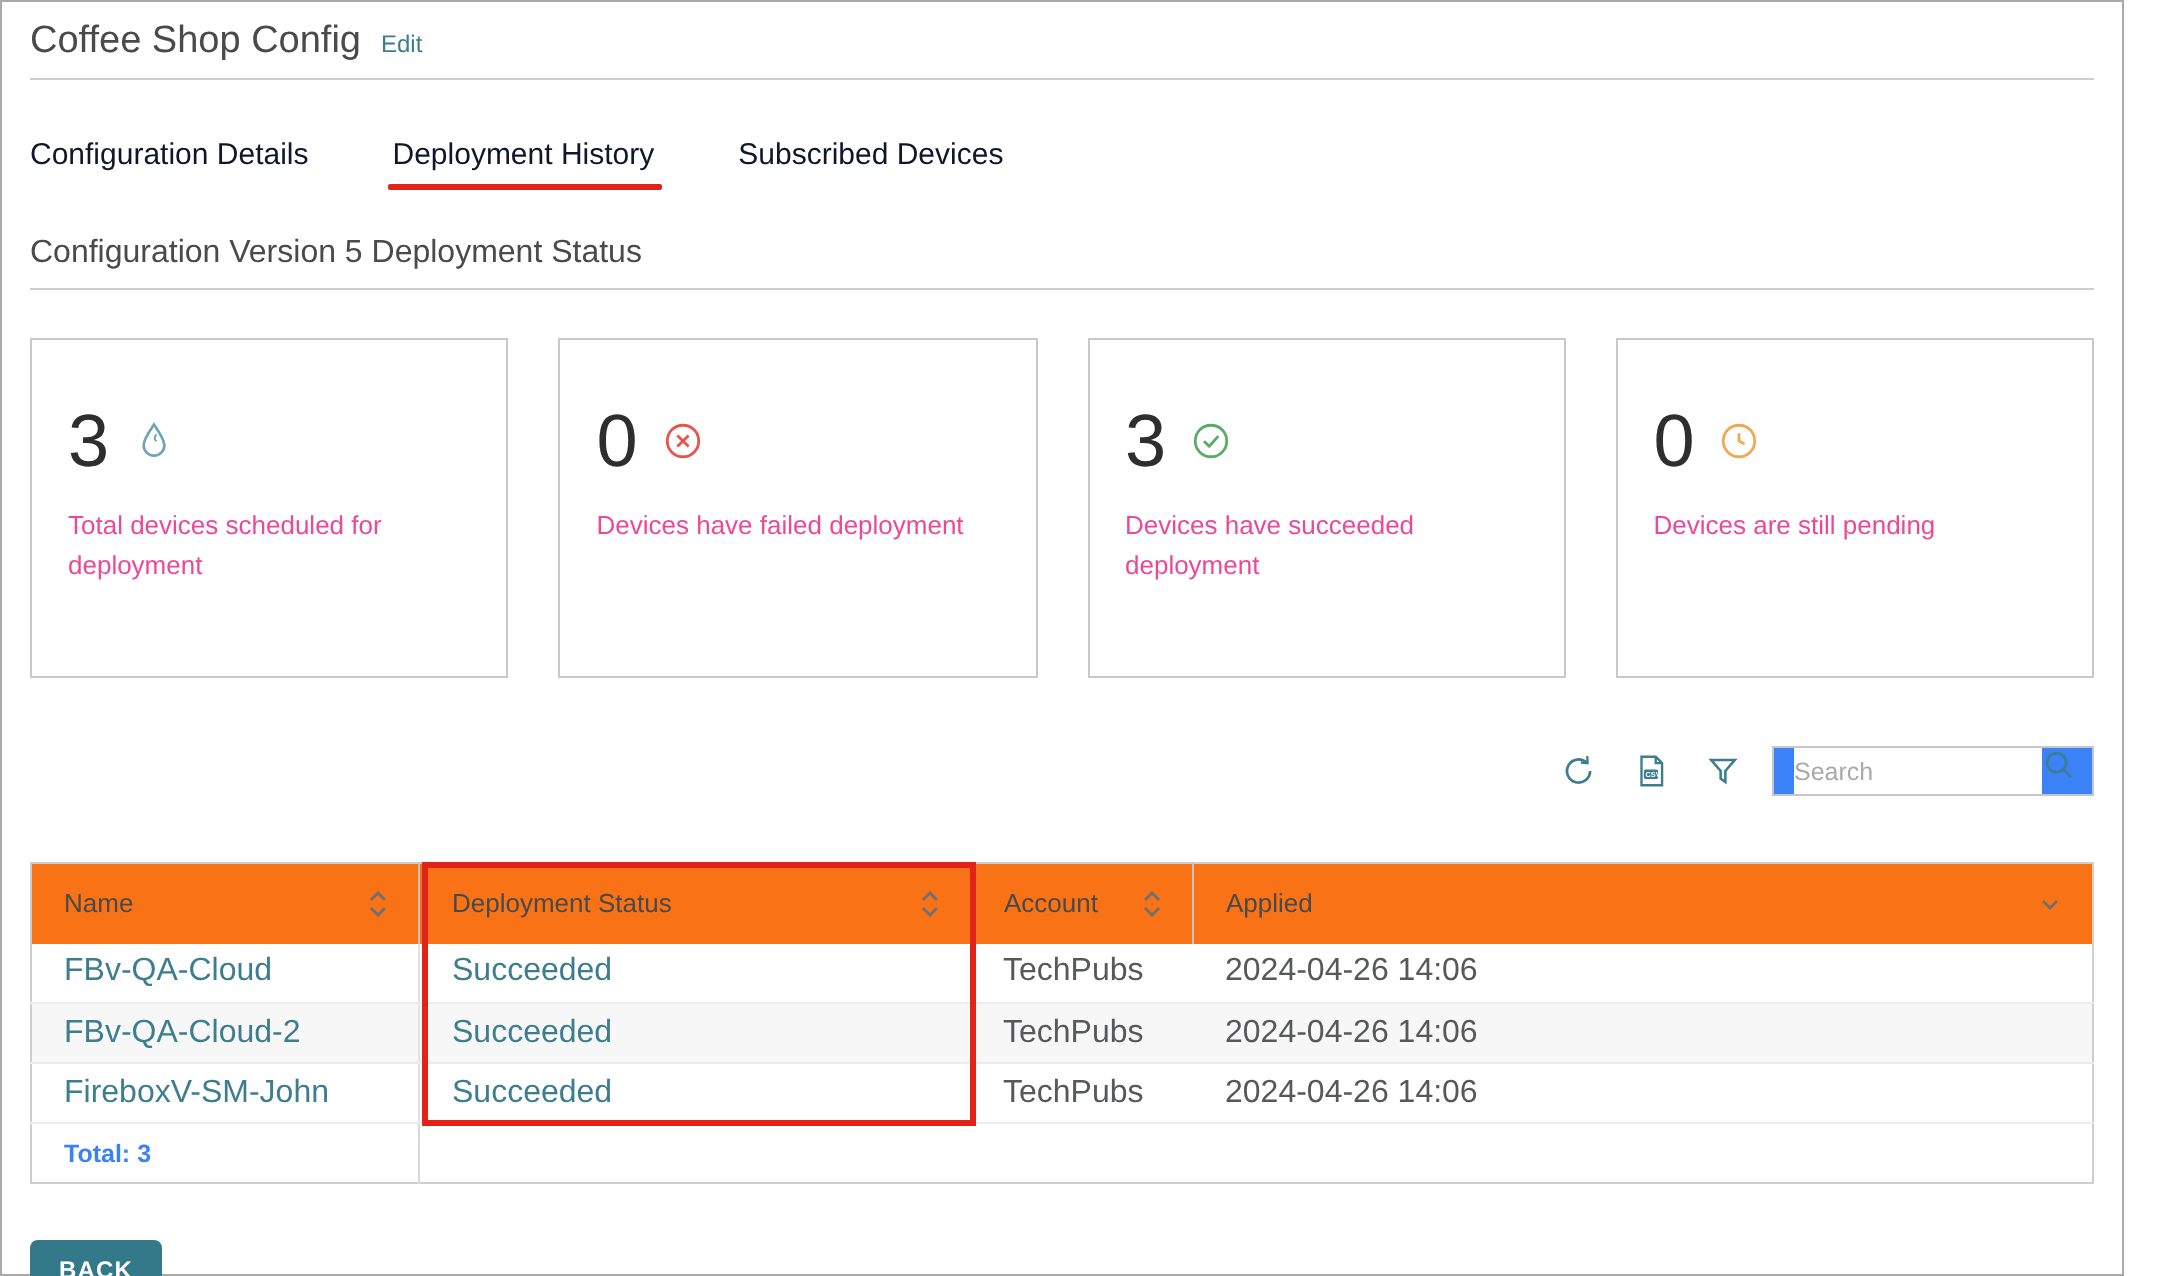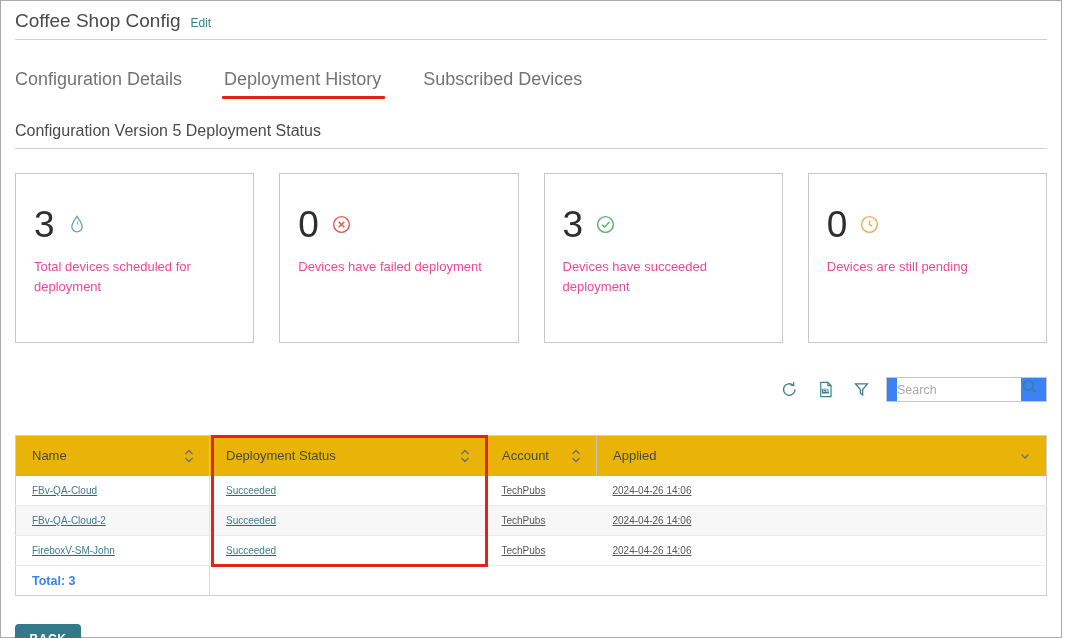--- a/index.html
+++ b/index.html
@@ -8,21 +8,21 @@
   .frame { width:1062px; height:638px; border:1px solid #a9a9a9; background:#fff; padding:0 14px; }
 
   
   .title-row { padding-top:9px; display:flex; align-items:baseline; gap:10px; }
   .page-title { font-size:19px; color:#4a4a4c; font-weight:400; }
   .edit-link { font-size:12px; color:#3d7e8e; cursor:pointer; }
   .hr { border-top:1px solid #cfcfcf; margin-top:7px; }
 
   
   .tabs { margin-top:29px; display:flex; }
-  .tab { font-size:18px; color:#737373; margin-right:42px; padding-bottom:9px; position:relative; cursor:pointer; }
+  .tab { font-size:15px; color:#0f172a; margin-right:42px; padding-bottom:9px; position:relative; cursor:pointer; }
   .tab-underline { position:absolute; left:-2px; right:-4px; bottom:0; height:3px; background:#e2231a; border-radius:1px; }
 
   
   .section-title { margin-top:23px; font-size:16px; color:#4a4a4c; font-weight:400; }
   .hr2 { border-top:1px solid #cfcfcf; margin-top:8px; }
 
   
   .cards { margin-top:24px; display:flex; gap:25px; }
   .card { flex:1; height:170px; border:1px solid #c9c9c9; background:#fff; padding:32px 18px 0 18px; }
   .card-top { display:flex; align-items:center; gap:12px; }
@@ -39,25 +39,25 @@
   .tool-btn { width:22px; height:22px; display:flex; align-items:center; justify-content:center; color:#3d7e8e; cursor:pointer; }
   .search-box { width:161px; height:25px; border:1px solid #c6c6c6; background:#3b82f6; display:flex; padding:0 8px 0 10px; }
   .search-box input { border:none; outline:none; flex:1; font-size:12.5px; color:#555; font-family:"Liberation Sans", sans-serif; min-width:0; }
   .search-box input::placeholder { color:#a9a9a9; }
   .search-icon { color:#3d7e8e; display:flex; }
 
   
   .table-wrap { position:relative; margin-top:33px; }
   table { width:100%; border-collapse:collapse; table-layout:fixed; border:1px solid #cfcfcf; }
   col.c-name { width:194px; } col.c-status { width:276px; } col.c-account { width:111px; }
-  thead th { background:#eab308; height:40px; font-weight:400; font-size:13px; color:#48494b; text-align:left; padding:0 14px 0 16px; border-right:1px solid #c3c3c3; }
+  thead th { background:#f97316; height:40px; font-weight:400; font-size:13px; color:#48494b; text-align:left; padding:0 14px 0 16px; border-right:1px solid #c3c3c3; }
   thead th:last-child { border-right:none; }
   .th-inner { display:flex; align-items:center; justify-content:space-between; }
   .sort-icon, .menu-icon { color:#6e6f71; display:flex; }
-  tbody td { height:30px; font-size:10px; color:#57585a; padding:0 14px 0 16px; border-bottom:1px solid #ebebeb;text-decoration:underline; }
+  tbody td { height:30px; font-size:16px; color:#57585a; padding:0 14px 0 16px; border-bottom:1px solid #ebebeb; }
   tbody tr:nth-child(even) td { background:#f7f7f7; }
   td.cell-name { border-right:1px solid #e3e3e3; }
   .cell-link { color:#3d7e8e; cursor:pointer; }
   tfoot td { height:30px; font-size:12.5px; padding:0 16px; }
   tfoot td.total-cell { font-weight:700; color:#3b82f6; border-right:1px solid #d8d8d8; }
 
   
   .annotation-box { position:absolute; left:196px; top:0; width:277px; height:132px; border:3px solid #e2231a; pointer-events:none; }
 
   

